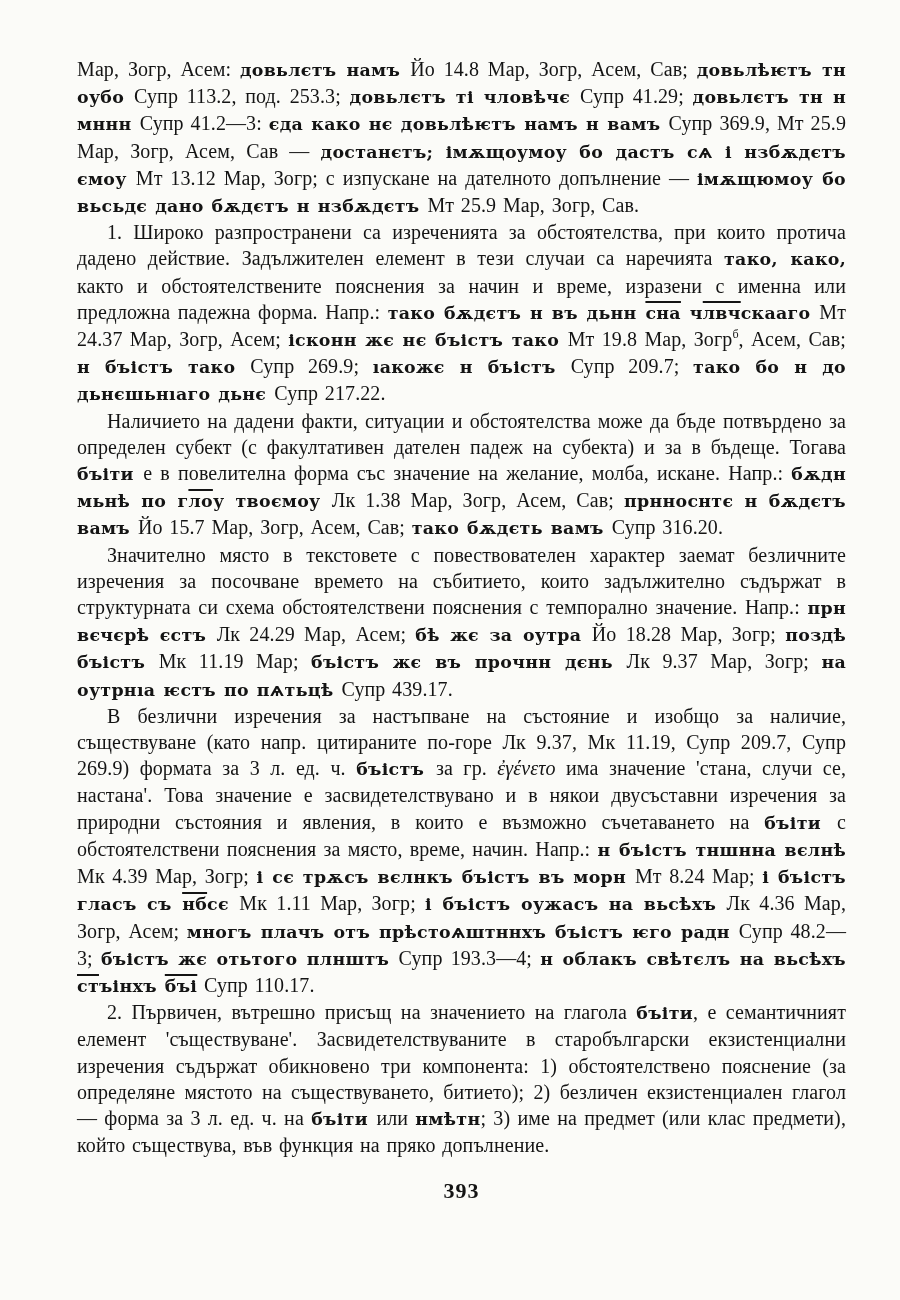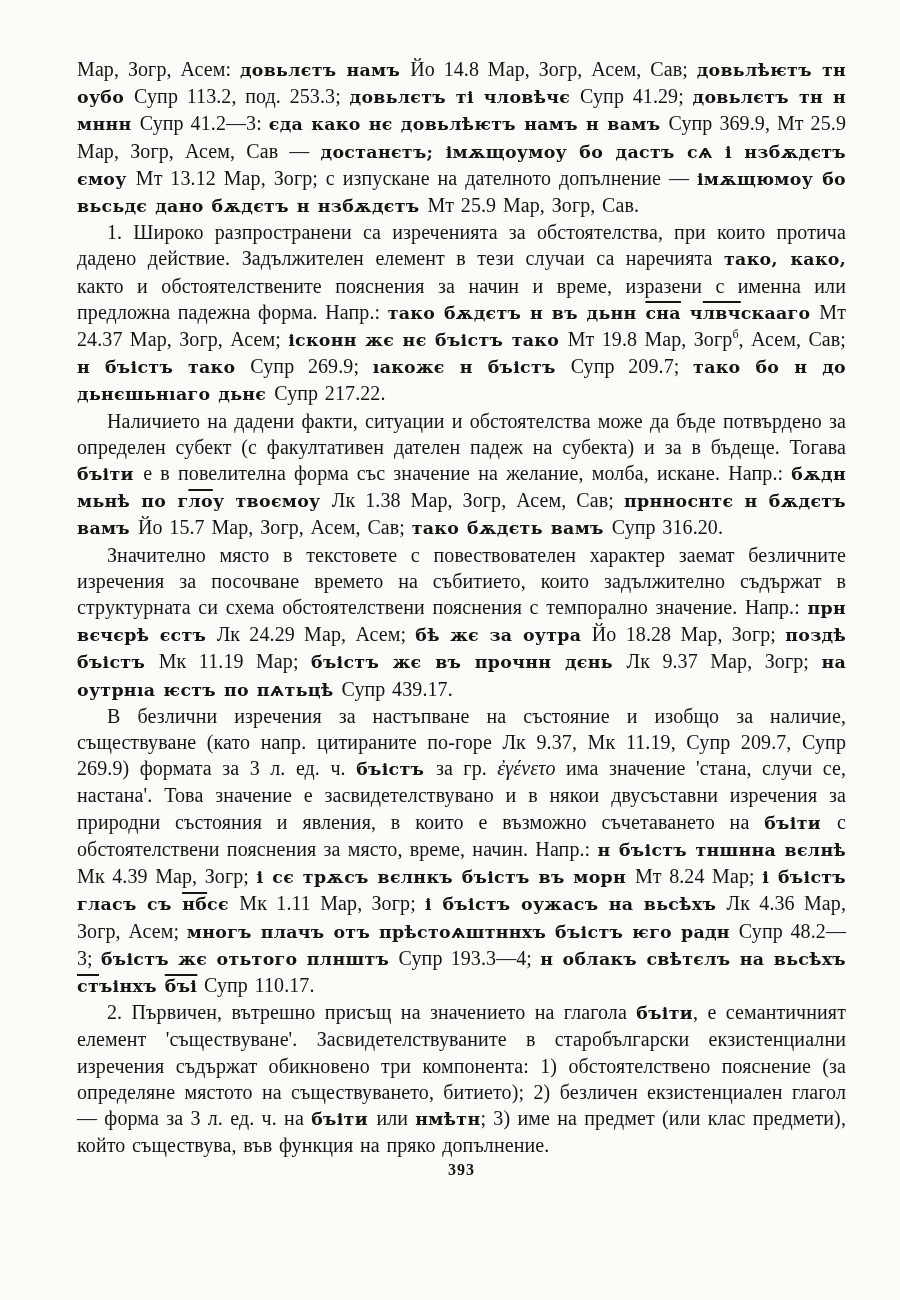--- a/index.html
+++ b/index.html
@@ -39,23 +39,23 @@
     text-decoration:overline;
     text-decoration-thickness:1.6px;
   }
   .ri{font-style:italic;}
   .rg{font-style:italic;}
   .sup{vertical-align:super;font-size:12px;line-height:0;}
   .page-number{
     text-align:center;
     font-family:"Liberation Serif",serif;
     font-weight:700;
-    font-size:16px;
+    font-size:22px;
     letter-spacing:1px;
-    margin-top:3px;
+    margin-top:20px;
     color:#141414;
   }
 </style>
 </head>
 <body>
 
 <div class="page">
   <div>
       <p class="para"><span class="rn">Мар, Зогр, Асем: </span><span class="ro">довьлєтъ намъ </span><span class="rn">Йо 14.8 Мар, Зогр, Асем, Сав; </span><span class="ro">довьлѣѥтъ тн оубо </span><span class="rn">Супр 113.2, под. 253.3; </span><span class="ro">довьлєтъ ті чловѣчє </span><span class="rn">Супр 41.29; </span><span class="ro">довьлєтъ тн н мннн </span><span class="rn">Супр 41.2—3: </span><span class="ro">єда како нє довьлѣѥтъ намъ н вамъ </span><span class="rn">Супр 369.9, Мт 25.9 Мар, Зогр, Асем, Сав — </span><span class="ro">достанєтъ; імѫщоумоу бо дастъ сѧ і нзбѫдєтъ ємоу </span><span class="rn">Мт 13.12 Мар, Зогр; с изпускане на дателното допълнение — </span><span class="ro">імѫщюмоу бо вьсьдє дано бѫдєтъ н нзбѫдєтъ </span><span class="rn">Мт 25.9 Мар, Зогр, Сав.</span></p>
       <p class="para indent"><span class="rn">1. Широко разпространени са изреченията за обстоятелства, при които протича дадено действие. Задължителен елемент в тези случаи са наречията </span><span class="ro">тако, како, </span><span class="rn">както и обстоятелствените пояснения за начин и време, изразени с именна или предложна падежна форма. Напр.: </span><span class="ro">тако бѫдєтъ н въ дьнн </span><span class="ro ov">сна</span><span class="ro"> ч</span><span class="ro ov">лвч</span><span class="ro">скааго </span><span class="rn">Мт 24.37 Мар, Зогр, Асем; </span><span class="ro">ісконн жє нє бъістъ тако </span><span class="rn">Мт 19.8 Мар, Зогр</span><span class="rn sup">б</span><span class="rn">, Асем, Сав; </span><span class="ro">н бъістъ тако </span><span class="rn">Супр 269.9; </span><span class="ro">ıакожє н бъістъ </span><span class="rn">Супр 209.7; </span><span class="ro">тако бо н до дьнєшьнıаго дьнє </span><span class="rn">Супр 217.22.</span></p>

